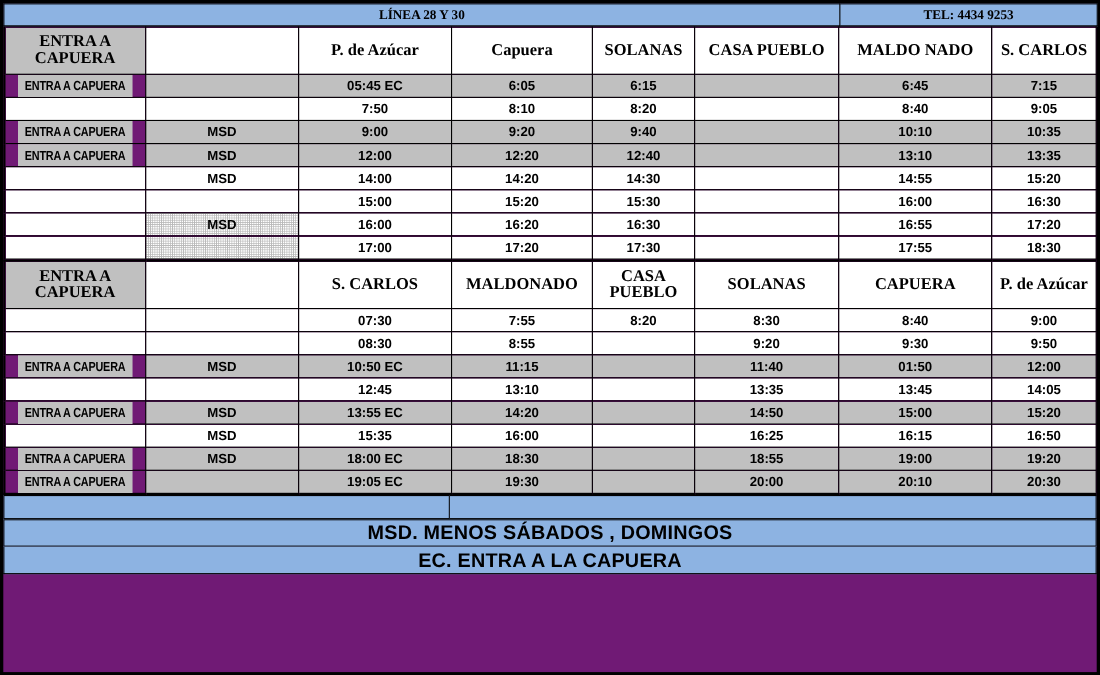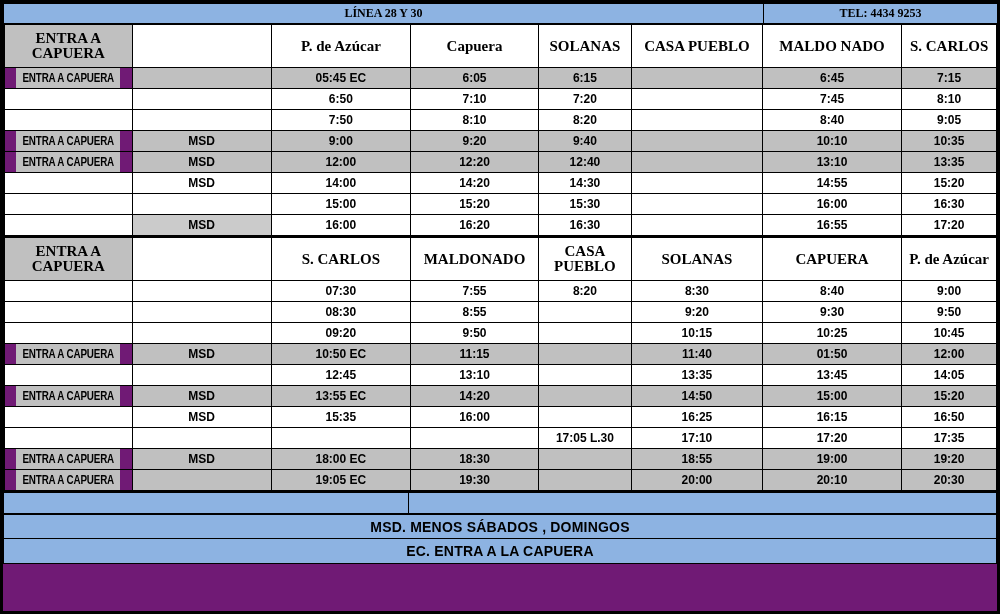--- a/index.html
+++ b/index.html
@@ -101,21 +101,21 @@
     flex:1;background:#8db3e2;
     border:1px solid #000;border-left:none;box-sizing:border-box;
   }
   
   .note{
     width:994px;height:25px;
     background:#8db3e2;
     border:1px solid #000;
     box-sizing:border-box;
     display:flex;align-items:center;justify-content:center;
-    font-size:14px;font-weight:bold;color:#000;
+    font-size:18px;font-weight:bold;color:#000;
     letter-spacing:0.2px;
   }
   .note + .note{border-top:none;}
 </style>
 </head>
 <body>
 
 <div id="sheet">
 
   <table class="tt titlebar">
@@ -159,30 +159,20 @@
           <td class="c2 gray">05:45 EC</td>
           <td class="c3 gray">6:05</td>
           <td class="c4 gray">6:15</td>
           <td class="c5 gray"></td>
           <td class="c6 gray">6:45</td>
           <td class="c7 gray">7:15</td>
         </tr>
         <tr class="r">
           <td class="c0 blank"></td>
           <td class="c1 blank"></td>
-          <td class="c2 blank">6:50</td>
-          <td class="c3 blank">7:10</td>
-          <td class="c4 blank">7:20</td>
-          <td class="c5 blank"></td>
-          <td class="c6 blank">7:45</td>
-          <td class="c7 blank">8:10</td>
-        </tr>
-        <tr class="r">
-          <td class="c0 blank"></td>
-          <td class="c1 blank"></td>
           <td class="c2 blank">7:50</td>
           <td class="c3 blank">8:10</td>
           <td class="c4 blank">8:20</td>
           <td class="c5 blank"></td>
           <td class="c6 blank">8:40</td>
           <td class="c7 blank">9:05</td>
         </tr>
         <tr class="r">
           <td class="c0 gray lbl">ENTRA A CAPUERA</td>
           <td class="c1 gray">MSD</td>
@@ -225,20 +215,30 @@
         </tr>
         <tr class="r">
           <td class="c0 blank"></td>
           <td class="c1 dot">MSD</td>
           <td class="c2 blank">16:00</td>
           <td class="c3 blank">16:20</td>
           <td class="c4 blank">16:30</td>
           <td class="c5 blank"></td>
           <td class="c6 blank">16:55</td>
           <td class="c7 blank">17:20</td>
+        </tr>
+        <tr class="r">
+          <td class="c0 blank"></td>
+          <td class="c1 dot"></td>
+          <td class="c2 blank">17:00</td>
+          <td class="c3 blank">17:20</td>
+          <td class="c4 blank">17:30</td>
+          <td class="c5 blank"></td>
+          <td class="c6 blank">17:55</td>
+          <td class="c7 blank">18:30</td>
         </tr>
       </tbody>
   </table>
 
   <table class="tt" id="tbl-in">
     <colgroup>
       <col style="width:127px">
         <col style="width:138px">
         <col style="width:138px">
       <col style="width:127px">
@@ -272,30 +272,20 @@
           <td class="c0 blank"></td>
           <td class="c1 blank"></td>
           <td class="c2 blank">08:30</td>
           <td class="c3 blank">8:55</td>
           <td class="c4 blank"></td>
           <td class="c5 blank">9:20</td>
           <td class="c6 blank">9:30</td>
           <td class="c7 blank">9:50</td>
         </tr>
         <tr class="r">
-          <td class="c0 blank"></td>
-          <td class="c1 blank"></td>
-          <td class="c2 blank">09:20</td>
-          <td class="c3 blank">9:50</td>
-          <td class="c4 blank"></td>
-          <td class="c5 blank">10:15</td>
-          <td class="c6 blank">10:25</td>
-          <td class="c7 blank">10:45</td>
-        </tr>
-        <tr class="r">
           <td class="c0 gray lbl">ENTRA A CAPUERA</td>
           <td class="c1 gray">MSD</td>
           <td class="c2 gray">10:50 EC</td>
           <td class="c3 gray">11:15</td>
           <td class="c4 gray"></td>
           <td class="c5 gray">11:40</td>
           <td class="c6 gray">01:50</td>
           <td class="c7 gray">12:00</td>
         </tr>
         <tr class="r">
@@ -322,30 +312,20 @@
           <td class="c0 blank"></td>
           <td class="c1 blank">MSD</td>
           <td class="c2 blank">15:35</td>
           <td class="c3 blank">16:00</td>
           <td class="c4 blank"></td>
           <td class="c5 blank">16:25</td>
           <td class="c6 blank">16:15</td>
           <td class="c7 blank">16:50</td>
         </tr>
         <tr class="r">
-          <td class="c0 blank"></td>
-          <td class="c1 blank"></td>
-          <td class="c2 blank"></td>
-          <td class="c3 blank"></td>
-          <td class="c4 blank">17:05  L.30</td>
-          <td class="c5 blank">17:10</td>
-          <td class="c6 blank">17:20</td>
-          <td class="c7 blank">17:35</td>
-        </tr>
-        <tr class="r">
           <td class="c0 gray lbl">ENTRA A CAPUERA</td>
           <td class="c1 gray">MSD</td>
           <td class="c2 gray">18:00 EC</td>
           <td class="c3 gray">18:30</td>
           <td class="c4 gray"></td>
           <td class="c5 gray">18:55</td>
           <td class="c6 gray">19:00</td>
           <td class="c7 gray">19:20</td>
         </tr>
         <tr class="r thickbot">

